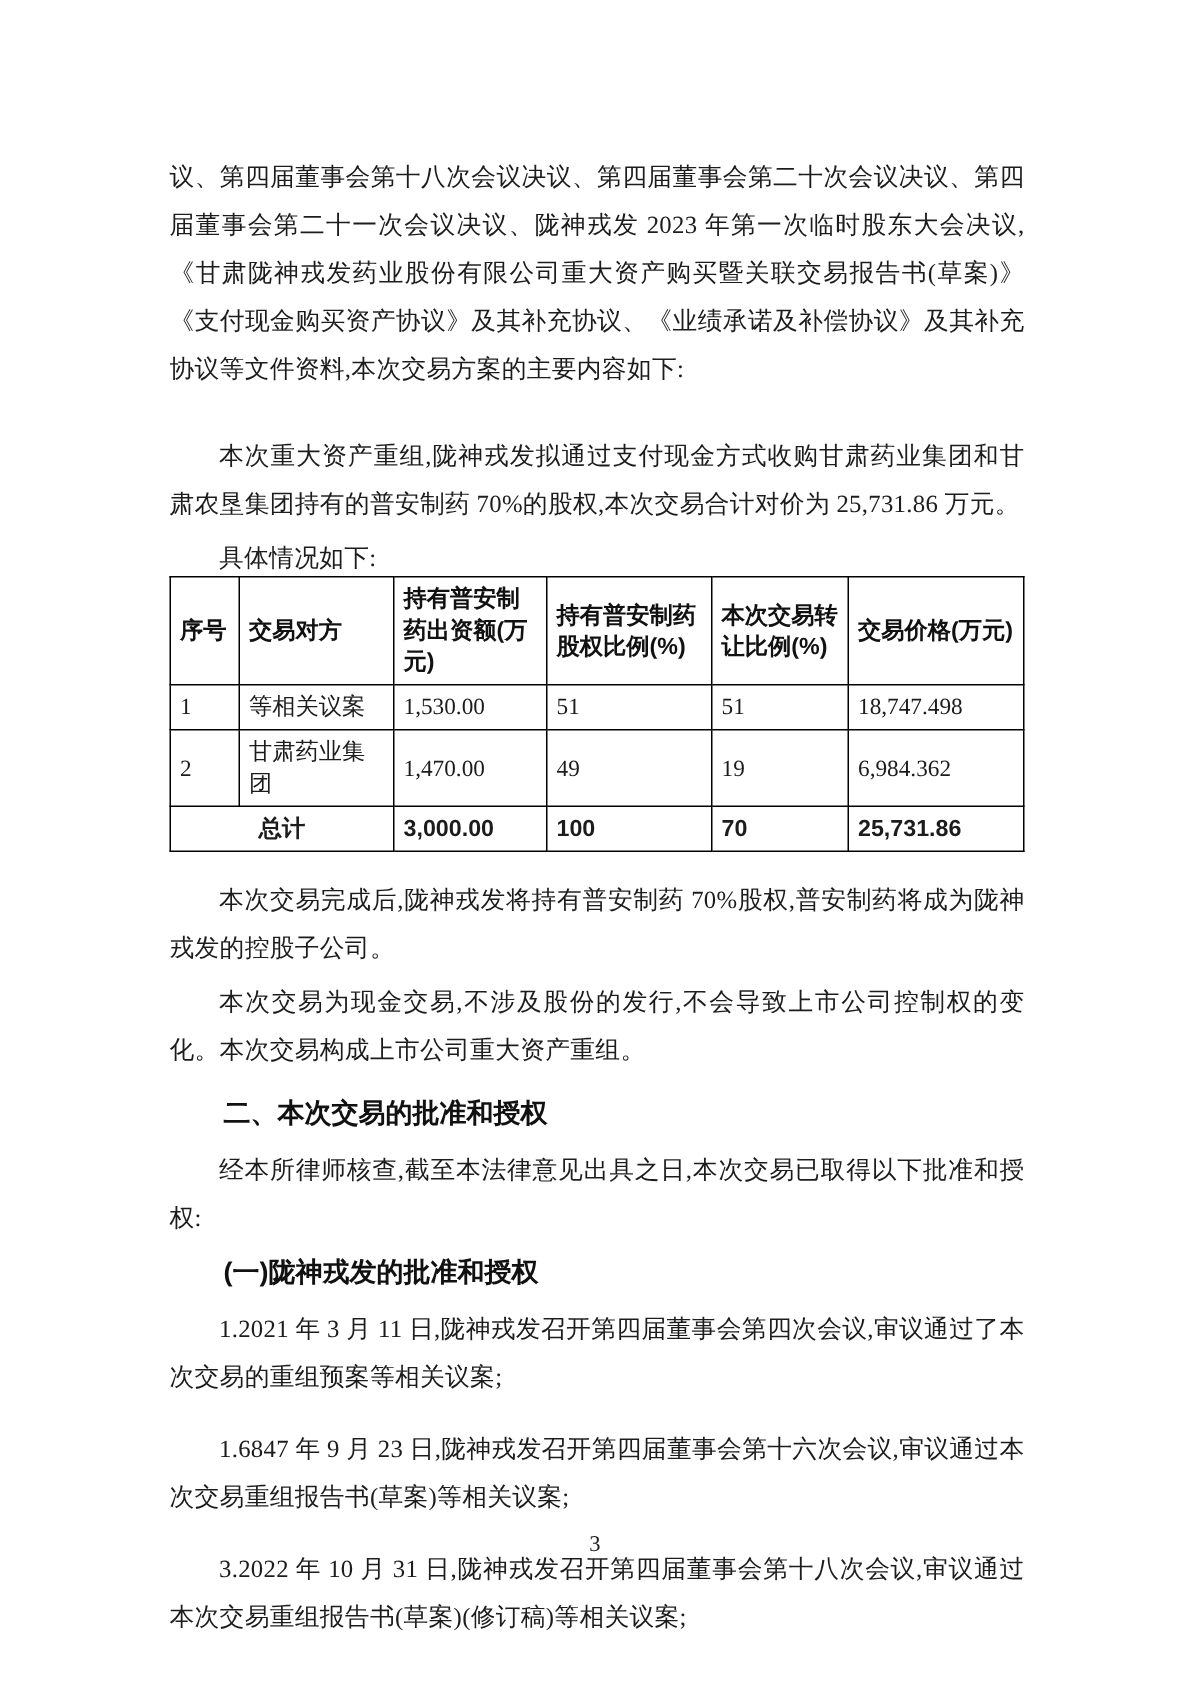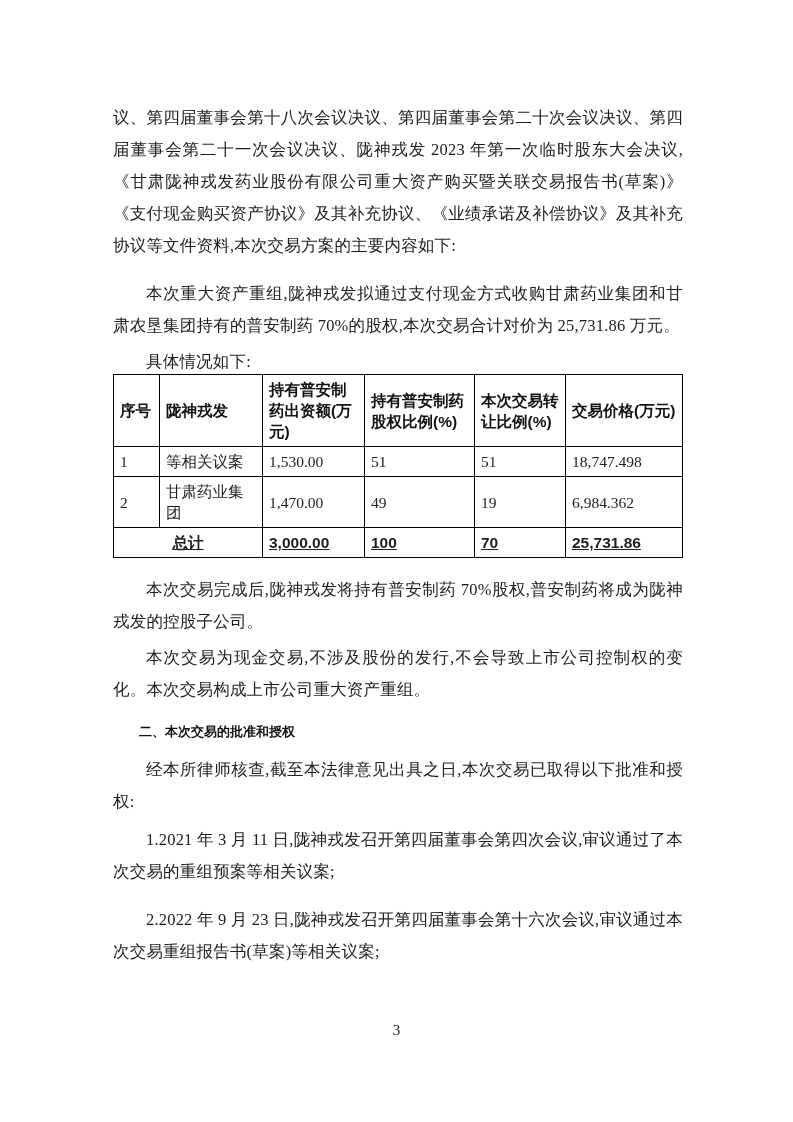--- a/index.html
+++ b/index.html
@@ -16,28 +16,28 @@
     overflow: hidden;
   }
   p.body {
     font-size: 16.5px;
     line-height: 32px;
     text-align: justify;
     text-justify: inter-character;
     letter-spacing: 0.2px;
   }
   p.indent { text-indent: 2em; }
-  p.mt10 { margin-top: 16px; font-family: Liberation Serif, serif; }
+  p.mt10 { margin-top: 26px; font-family: Liberation Serif, serif; }
   p.mt8  { margin-top: 4px; }
   p.mt6  { margin-top: 6px; }
   p.mt16 { margin-top: 16px; }
   h2.sec-heading, h3.sub-heading {
     font-family: "Liberation Sans", "DejaVu Sans", sans-serif;
     font-weight: bold;
-    font-size: 13px;
+    font-size: 18px;
     line-height: 32px;
     padding-left: 2em;
     color: #111;
   }
   h2.sec-heading { margin-top: 10px; }
   h3.sub-heading { margin-top: 4px; }
   table.deal-table {
     width: 100%;
     border-collapse: collapse;
     border: 1.5px solid #000;
@@ -55,21 +55,20 @@
   }
   table.deal-table th {
     font-family: "Liberation Sans", "DejaVu Sans", sans-serif;
     font-weight: bold;
     color: #111;
   }
   table.deal-table td { font-family: "Liberation Serif", "DejaVu Serif", serif; }
   table.deal-table tr.total-row td {
     font-family: "Liberation Sans", "DejaVu Sans", sans-serif;
     font-weight: bold;
-    text-decoration: underline;
   }
   table.deal-table td.total-label { text-align: center; }
   .page-number {
     position: absolute;
     left: 0;
     top: 1022px;
     width: 100%;
     text-align: center;
     font-size: 15px;
     font-family: "Liberation Serif", "DejaVu Serif", serif;
@@ -92,21 +91,21 @@
       <col style="width:46px">
       <col style="width:103px">
       <col style="width:102px">
       <col style="width:110px">
       <col style="width:91px">
       <col>
     </colgroup>
     <thead>
       <tr>
         <th>序号</th>
-        <th>陇神戎发</th>
+        <th>交易对方</th>
         <th>持有普安制药出资额(万元)</th>
         <th>持有普安制药股权比例(%)</th>
         <th>本次交易转让比例(%)</th>
         <th>交易价格(万元)</th>
       </tr>
     </thead>
     <tbody>
       <tr>
         <td>1</td>
         <td>等相关议案</td>
@@ -134,21 +133,23 @@
   </table>
 
   <p class="body indent mt16">本次交易完成后,陇神戎发将持有普安制药 70%股权,普安制药将成为陇神戎发的控股子公司。</p>
 
   <p class="body indent mt8">本次交易为现金交易,不涉及股份的发行,不会导致上市公司控制权的变化。本次交易构成上市公司重大资产重组。</p>
 
   <h2 class="sec-heading">二、本次交易的批准和授权</h2>
 
   <p class="body indent mt6">经本所律师核查,截至本法律意见出具之日,本次交易已取得以下批准和授权:</p>
 
+  <h3 class="sub-heading">(一)陇神戎发的批准和授权</h3>
 
   <p class="body indent mt6">1.2021 年 3 月 11 日,陇神戎发召开第四届董事会第四次会议,审议通过了本次交易的重组预案等相关议案;</p>
 
-  <p class="body indent mt16">2.2022 年 9 月 23 日,陇神戎发召开第四届董事会第十六次会议,审议通过本次交易重组报告书(草案)等相关议案;</p>
+  <p class="body indent mt16">1.6847 年 9 月 23 日,陇神戎发召开第四届董事会第十六次会议,审议通过本次交易重组报告书(草案)等相关议案;</p>
 
+  <p class="body indent mt16">3.2022 年 10 月 31 日,陇神戎发召开第四届董事会第十八次会议,审议通过本次交易重组报告书(草案)(修订稿)等相关议案;</p>
 
   <div class="page-number">3</div>
 
 </div>
 
 </body></html>

